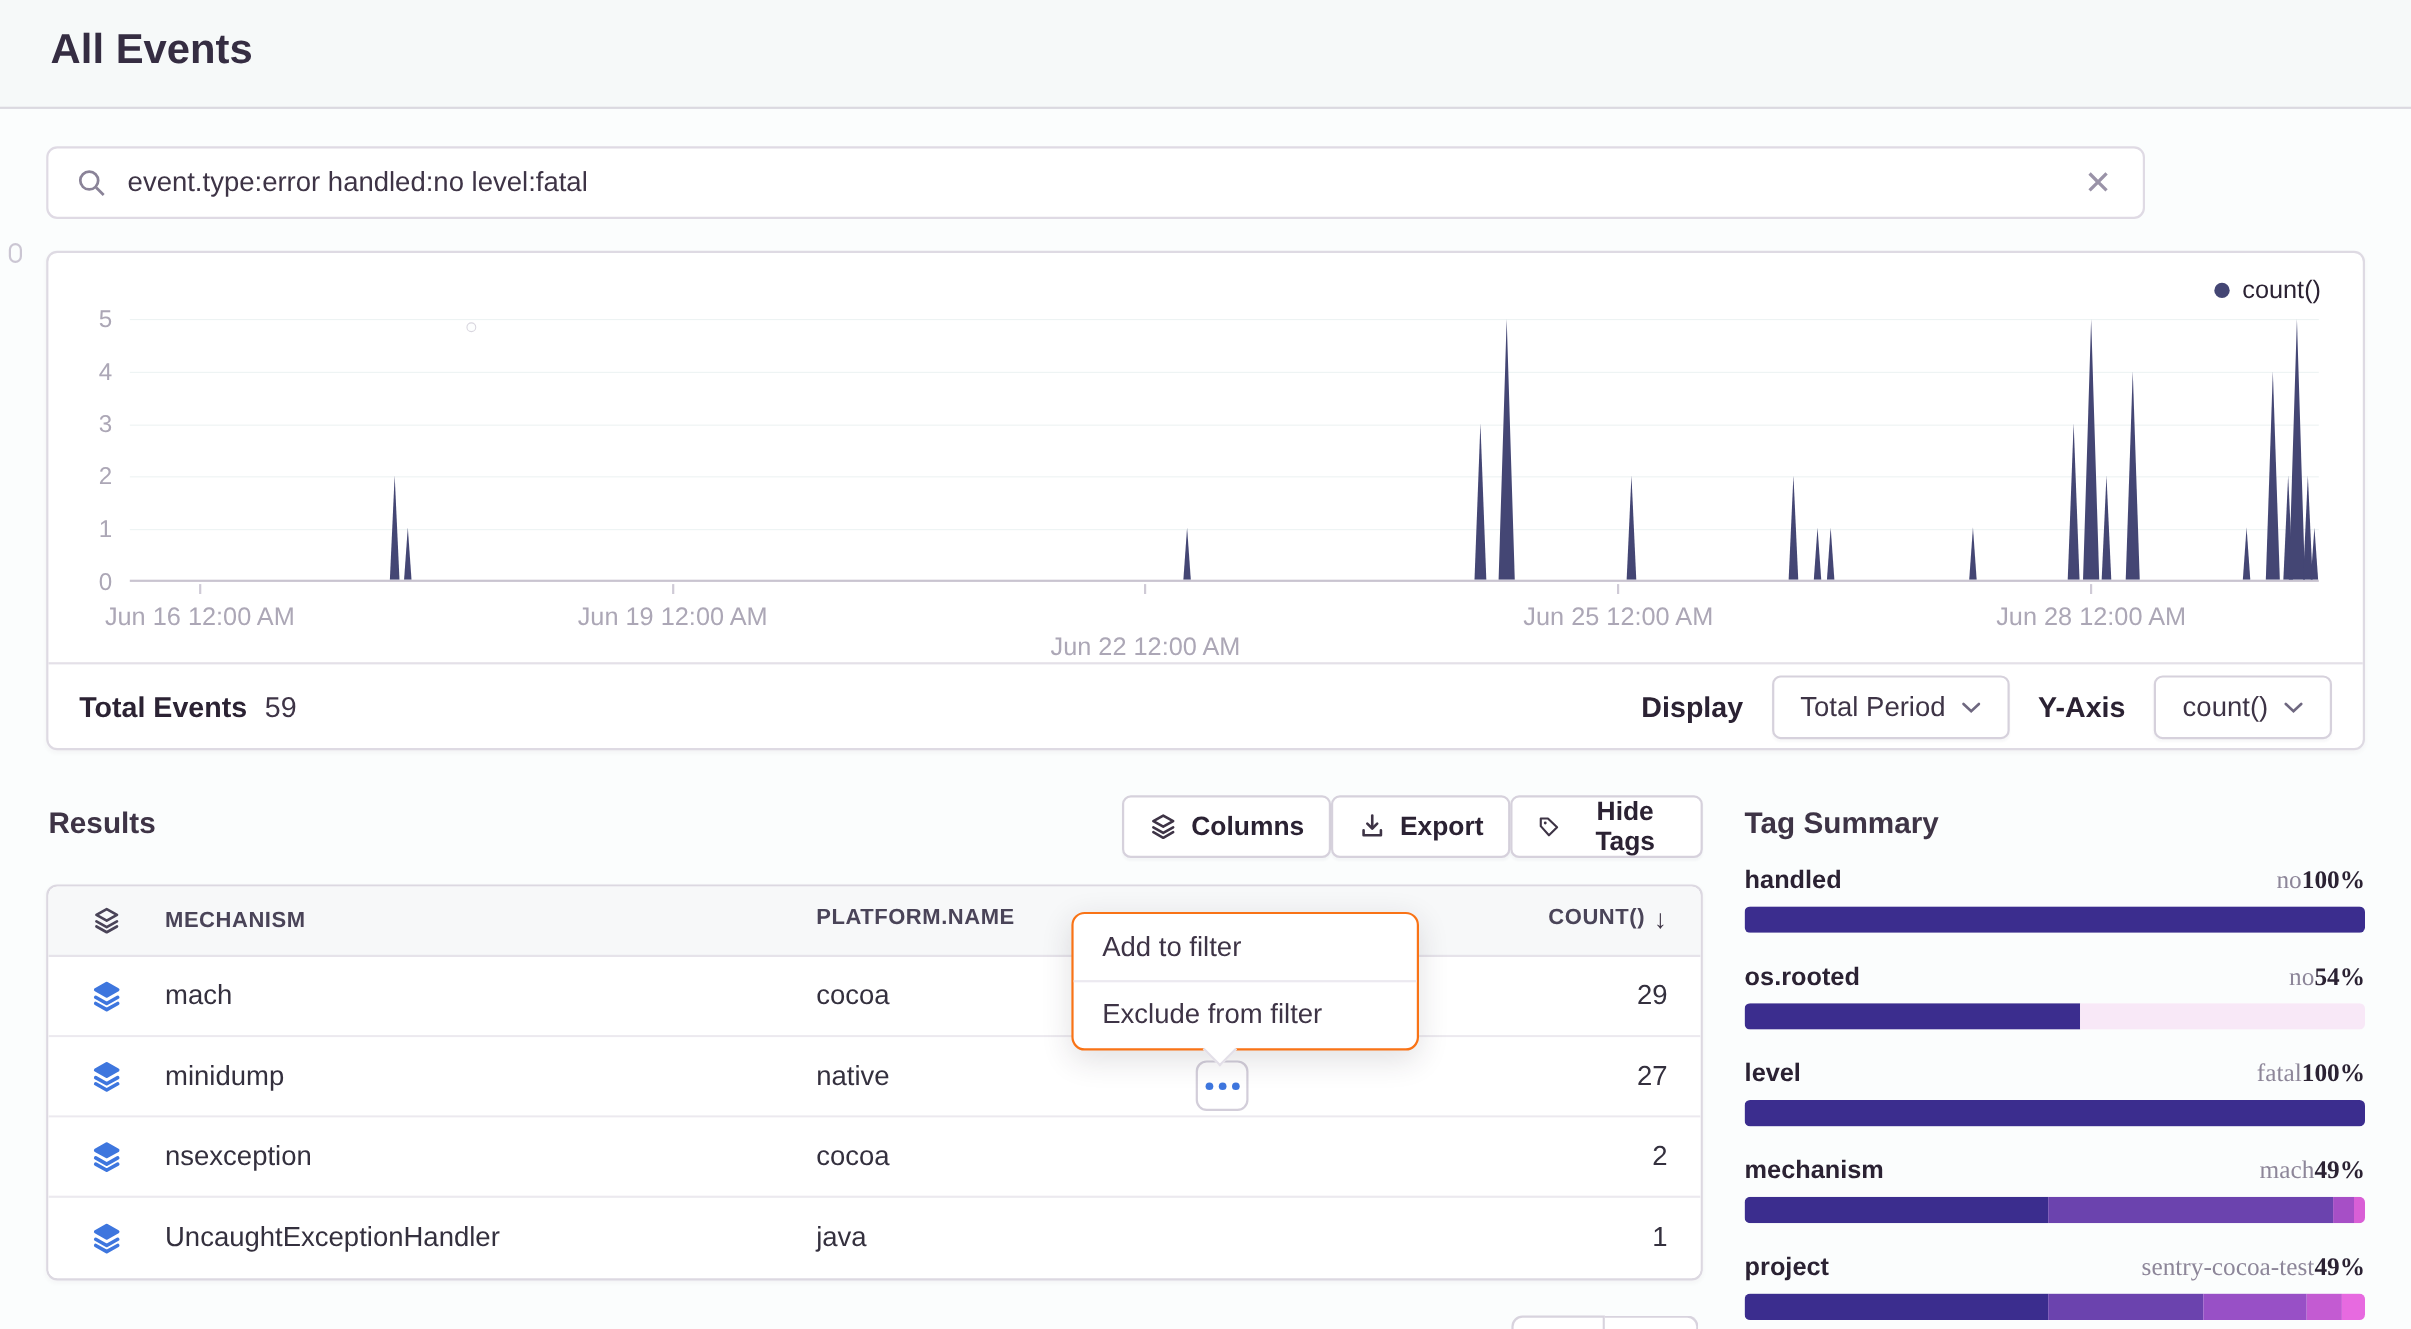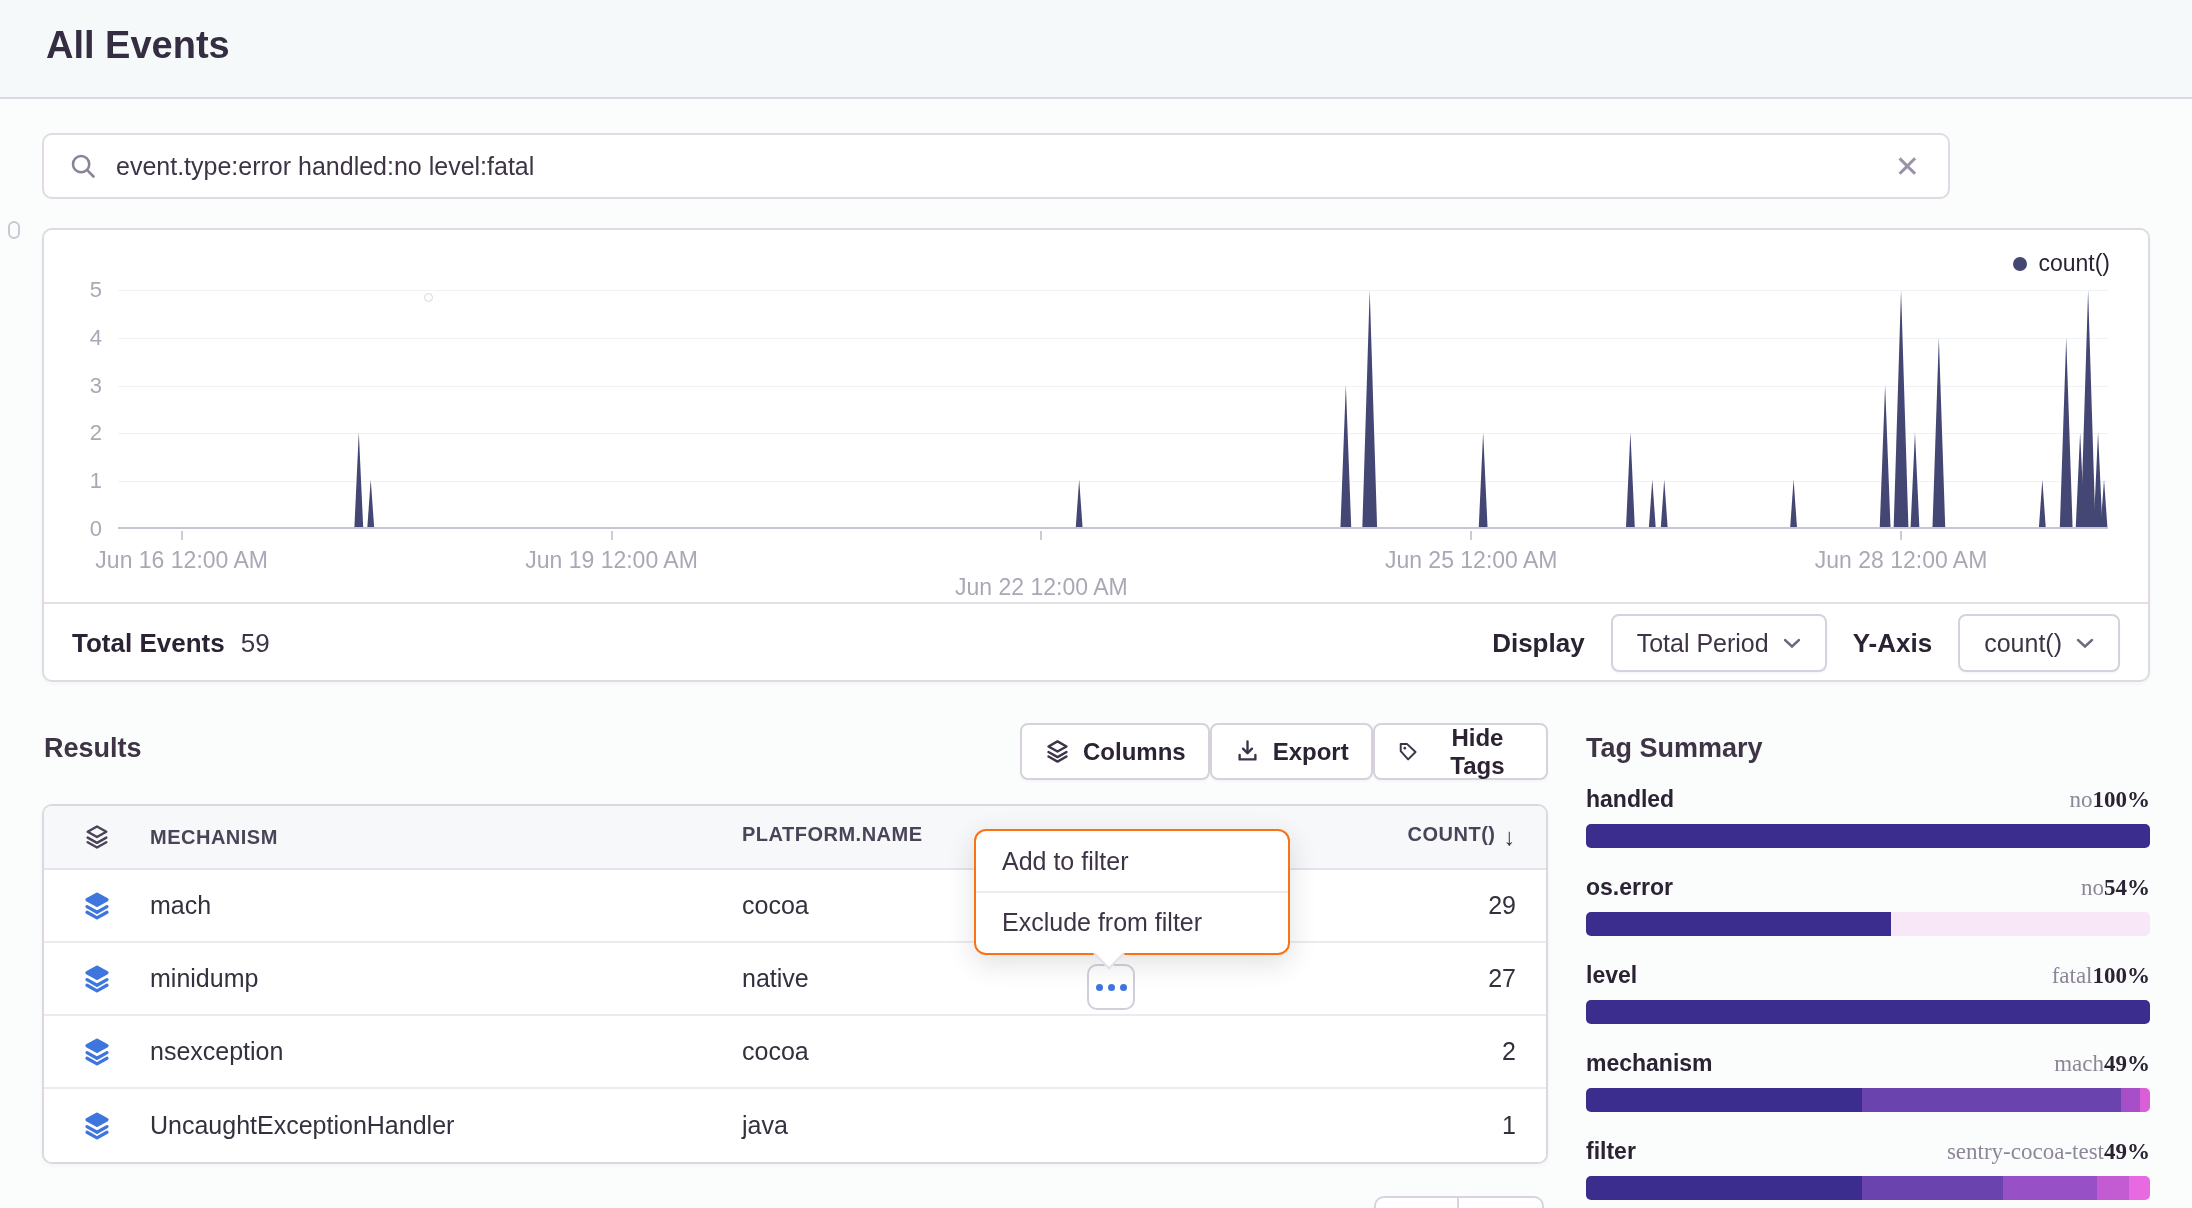--- a/index.html
+++ b/index.html
@@ -327,21 +327,21 @@
             <span class="tag-top-value">no</span>
             <span class="tag-top-pct">100%</span>
           </span>
         </div>
         <div class="tag-bar">
           <div class="tag-seg" style="width:100%;background:#3B2D8E;"></div>
         </div>
       </div>
       <div class="tag-item">
         <div class="tag-head">
-          <span class="tag-name">os.error</span>
+          <span class="tag-name">os.rooted</span>
           <span class="tag-right">
             <span class="tag-top-value">no</span>
             <span class="tag-top-pct">54%</span>
           </span>
         </div>
         <div class="tag-bar">
           <div class="tag-seg" style="width:54%;background:#3B2D8E;"></div>
           <div class="tag-seg" style="width:46%;background:#F8E8F7;"></div>
         </div>
       </div>
@@ -367,21 +367,21 @@
         </div>
         <div class="tag-bar">
           <div class="tag-seg" style="width:49%;background:#3B2D8E;"></div>
           <div class="tag-seg" style="width:45.8%;background:#6B43AE;"></div>
           <div class="tag-seg" style="width:3.4%;background:#A64FC6;"></div>
           <div class="tag-seg" style="width:1.8%;background:#D95FD6;"></div>
         </div>
       </div>
       <div class="tag-item">
         <div class="tag-head">
-          <span class="tag-name">filter</span>
+          <span class="tag-name">project</span>
           <span class="tag-right">
             <span class="tag-top-value">sentry-cocoa-test</span>
             <span class="tag-top-pct">49%</span>
           </span>
         </div>
         <div class="tag-bar">
           <div class="tag-seg" style="width:49%;background:#3B2D8E;"></div>
           <div class="tag-seg" style="width:25%;background:#6B43AE;"></div>
           <div class="tag-seg" style="width:16.6%;background:#9850C6;"></div>
           <div class="tag-seg" style="width:5.7%;background:#C35BD2;"></div>

